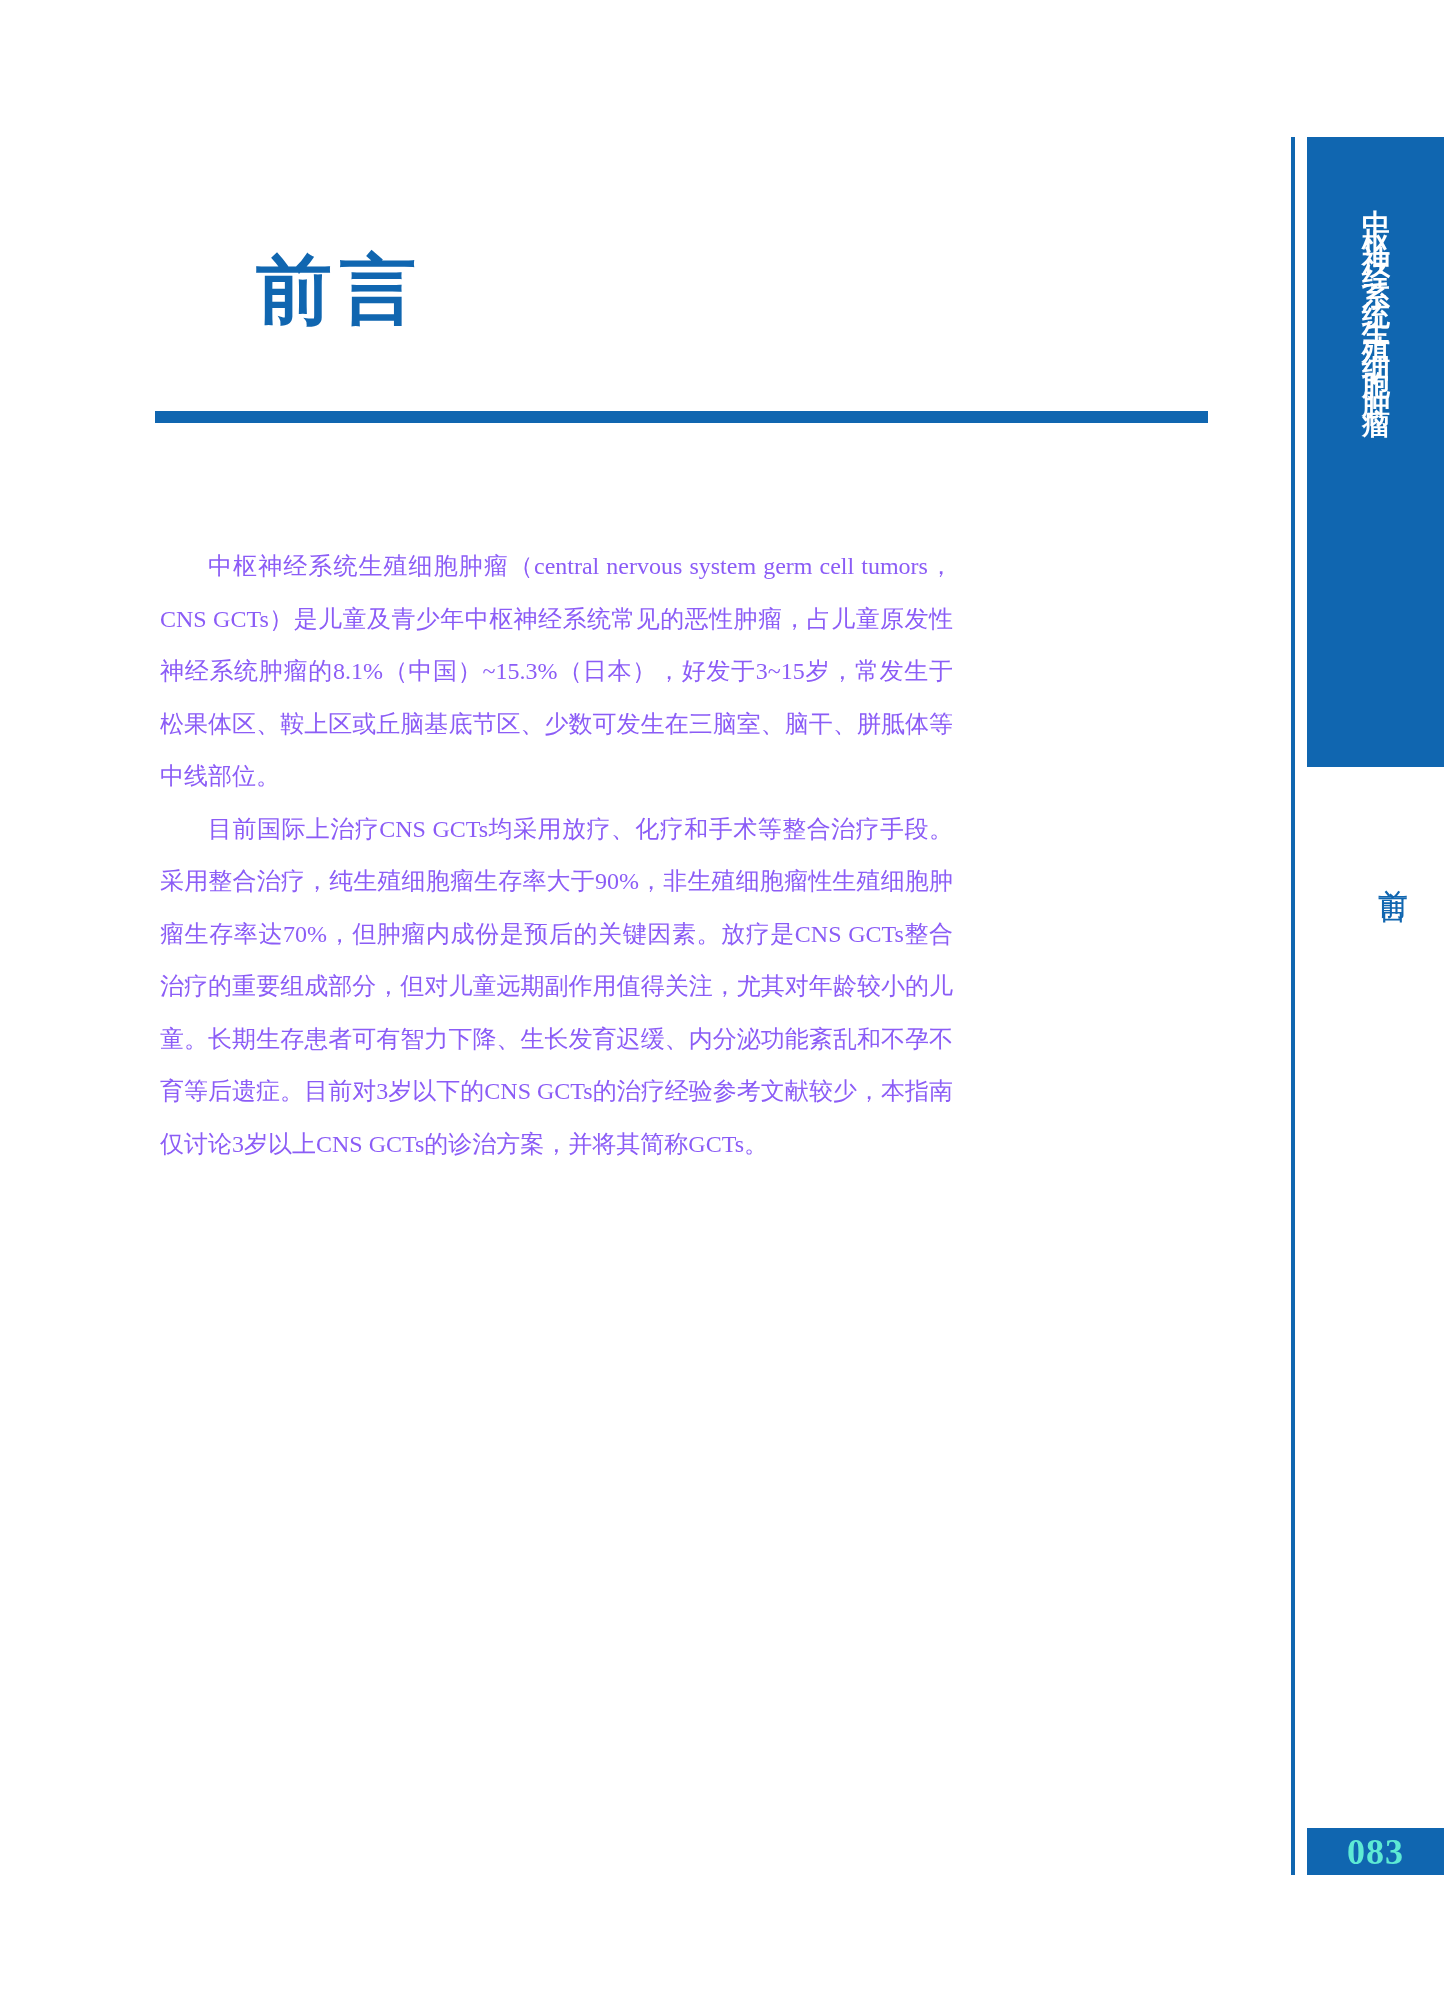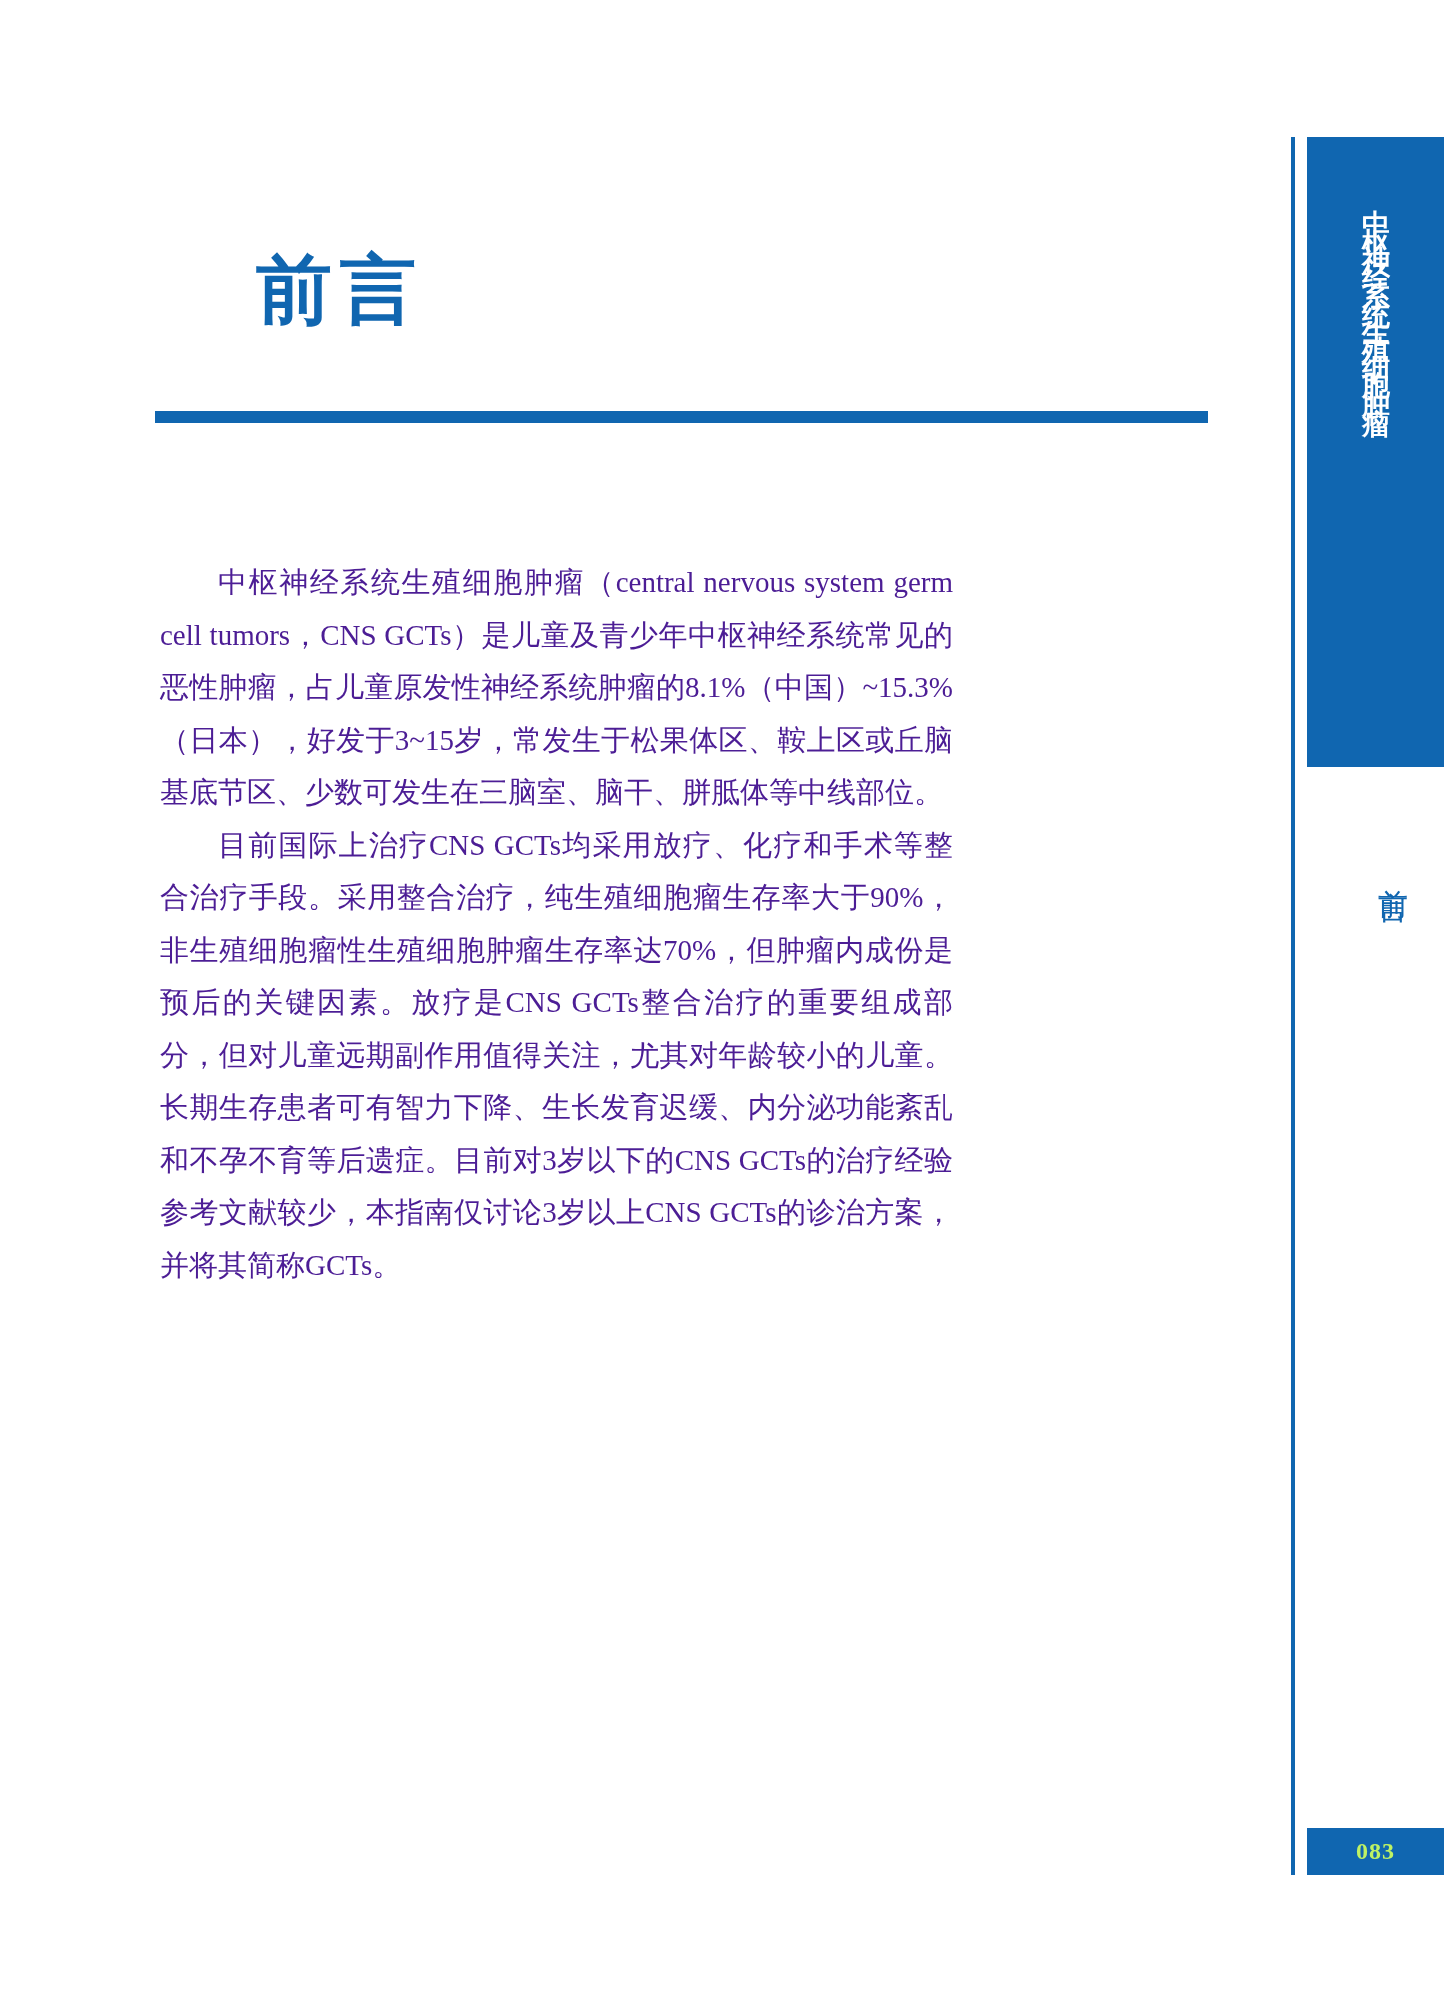--- a/index.html
+++ b/index.html
@@ -31,25 +31,25 @@
     left: 155px;
     top: 411px;
     width: 1053px;
     height: 12px;
     background: #1066b0;
   }
   
   .content {
     position: absolute;
     left: 160px;
-    top: 556px;
+    top: 540px;
     width: 793px;
-    font-size: 29px;
+    font-size: 24px;
     line-height: 52.5px;
-    color: #4c1d95;
+    color: #8b5cf6;
     text-align: justify;
   }
   .content p {
     text-indent: 2em;
     margin: 0;
   }
   
   .sidebar-rule {
     position: absolute;
     left: 1291px;
@@ -101,23 +101,23 @@
     left: 1307px;
     top: 1828px;
     width: 137px;
     height: 47px;
     background: #1066b0;
     display: flex;
     align-items: center;
     justify-content: center;
   }
   .page-number {
-    color: #bef264;
+    color: #5eead4;
     font-weight: bold;
-    font-size: 24px;
+    font-size: 36px;
     font-family: "Liberation Serif", "DejaVu Serif", serif;
     letter-spacing: 1px;
   }
 </style>
 </head>
 <body>
 
 <div class="page">
 
   <div class="page-title">前言</div>

